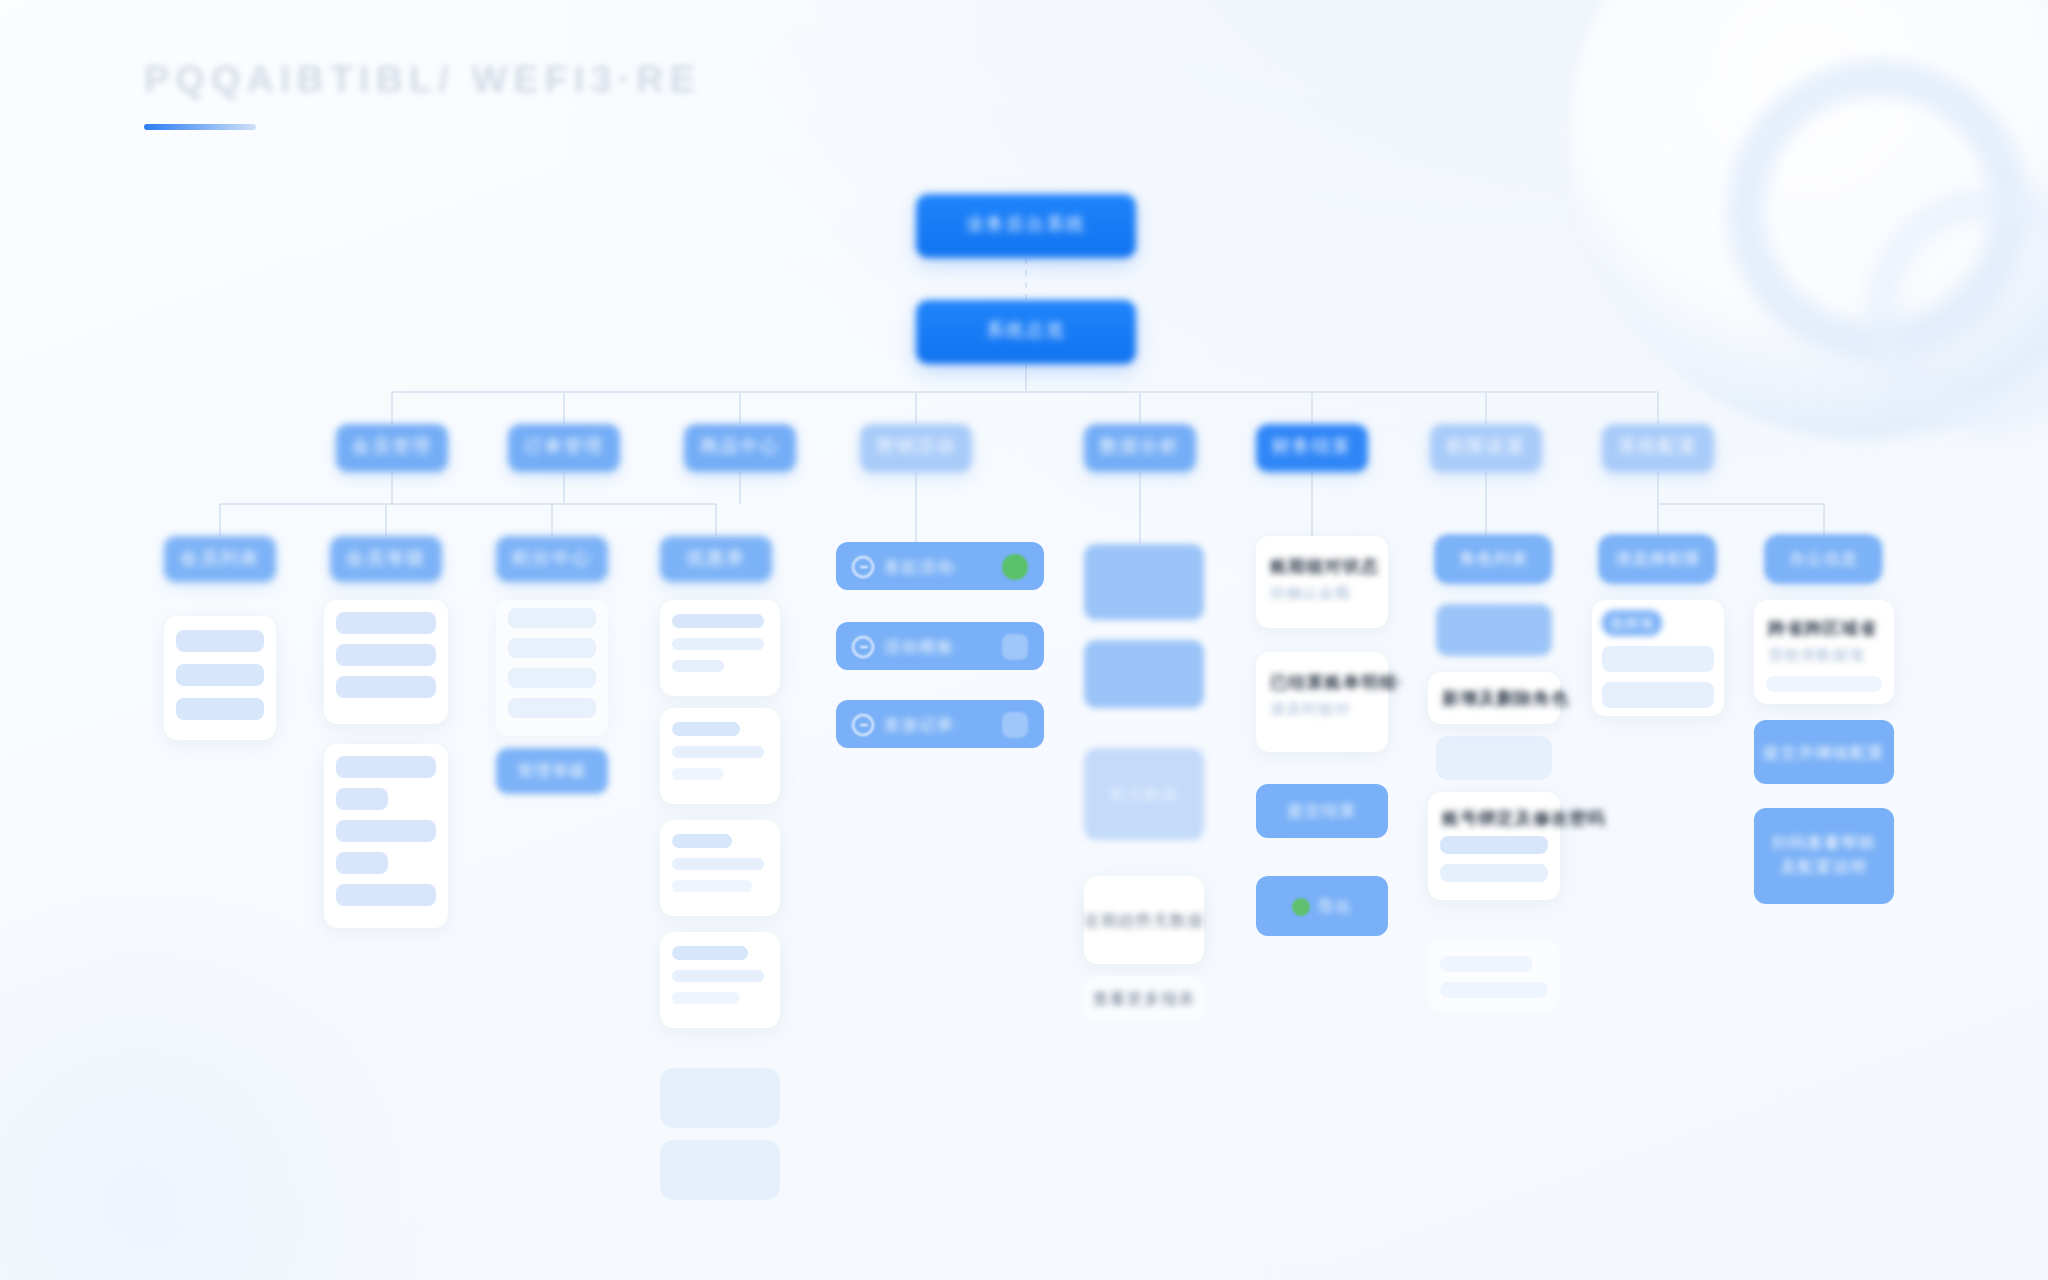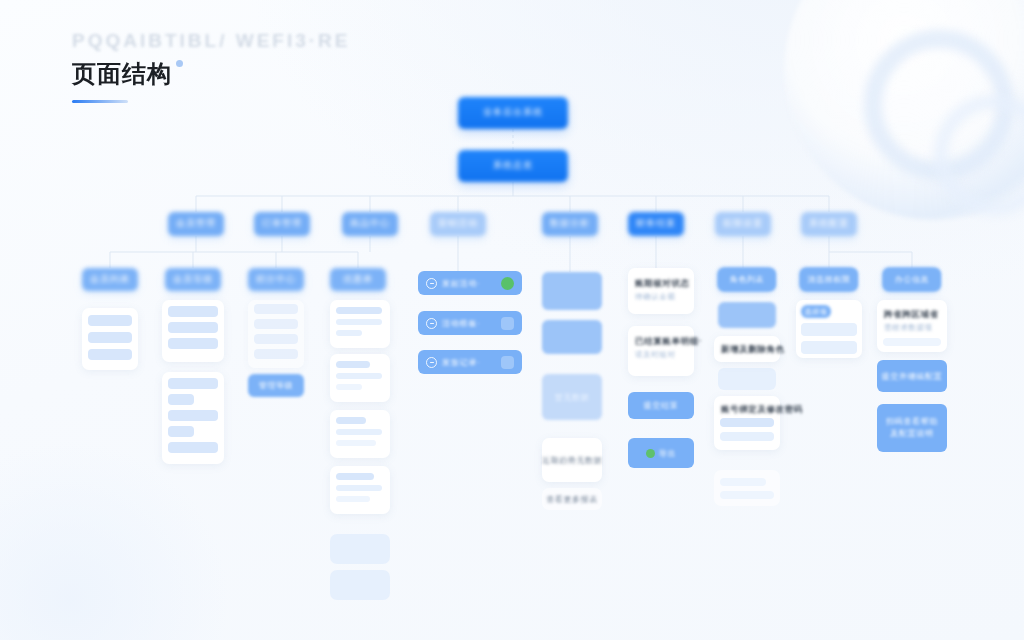--- a/index.html
+++ b/index.html
@@ -165,24 +165,20 @@
 
 <div id="stage">
 
   <div class="deco deco-swirl"></div>
   <div class="deco deco-ring"></div>
   <div class="deco deco-ring2"></div>
   <div class="deco deco-blob-l"></div>
 
   <div class="header">
     <div class="ghost-title">PQQAIBTIBL/ WEFI3·RE</div>
-    <div class="main-title">
-      <span>页面结构</span>
-      <span class="title-dot"></span>
-    </div>
     <div class="title-underline"></div>
   </div>
 
   <svg id="wires">
     <g stroke="#dde7f3" stroke-width="1" fill="none">
 
       <line x1="513" y1="129" x2="513" y2="150" stroke-dasharray="3 3"></line>
 
       <line x1="513" y1="182" x2="513" y2="196"></line>
       <line x1="196" y1="196" x2="829" y2="196"></line>

